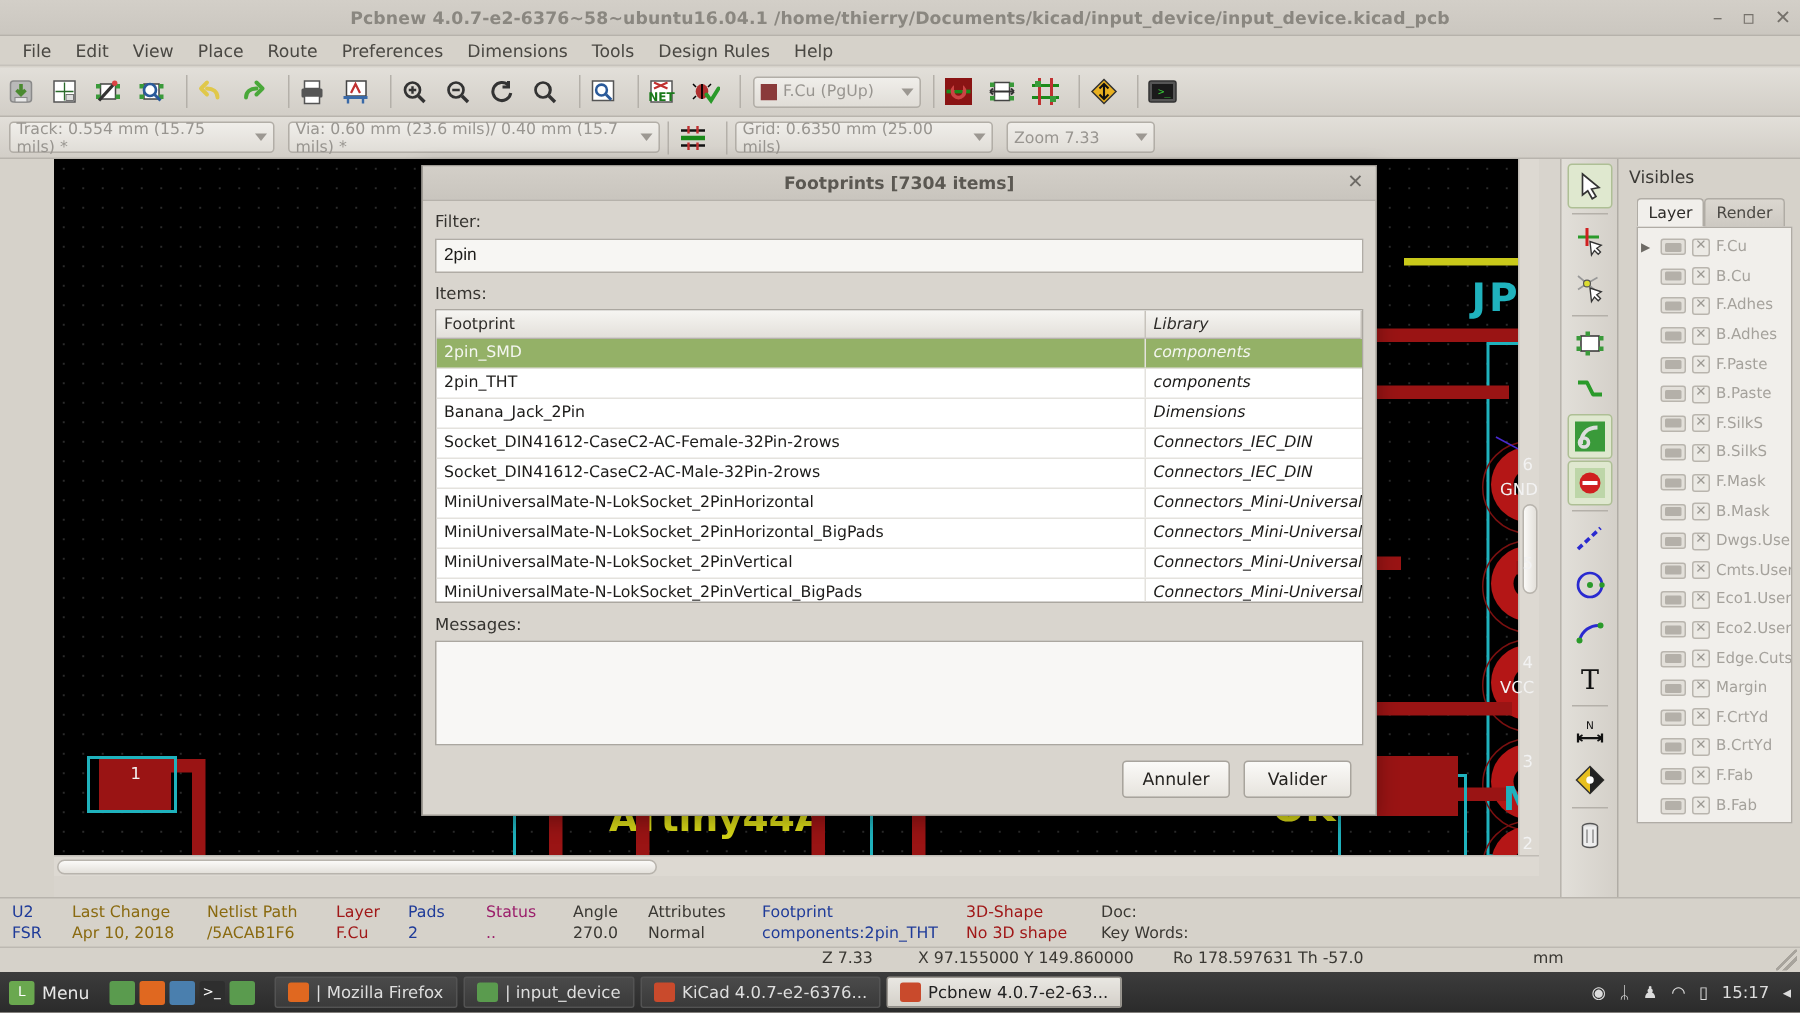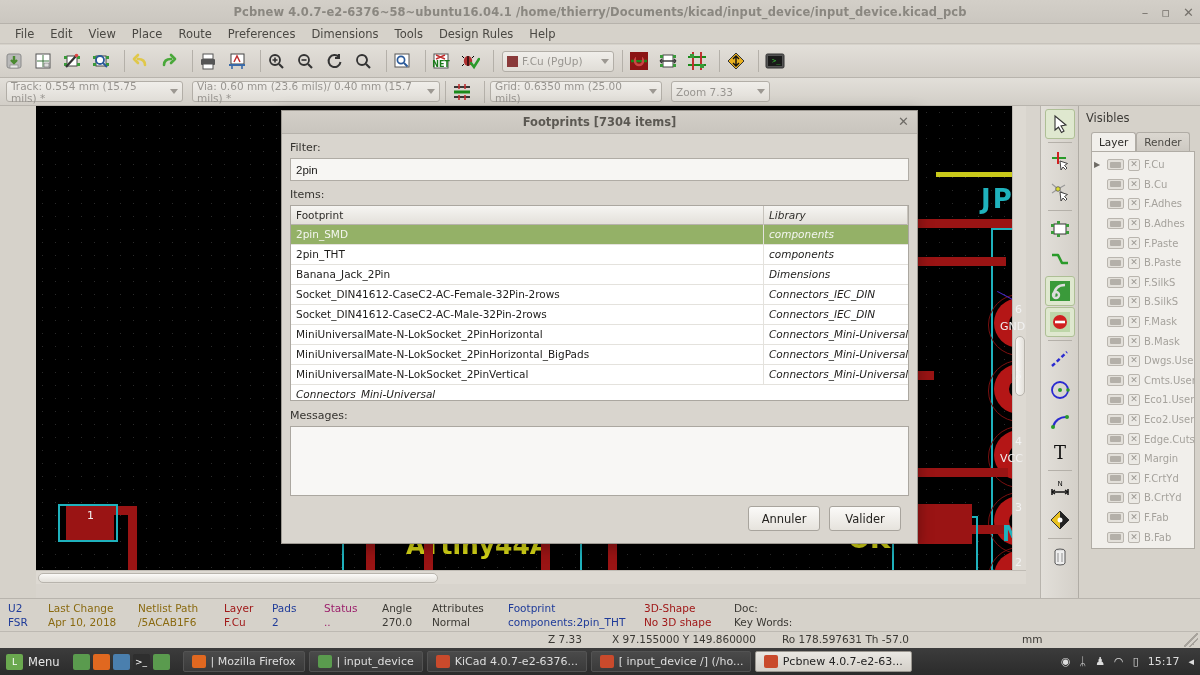--- a/index.html
+++ b/index.html
@@ -1095,20 +1095,21 @@
               </div>
               <div class="lrow">
                 <div class="c1">MiniUniversalMate-N-LokSocket_2PinHorizontal_BigPads</div>
                 <div class="c2">Connectors_Mini-Universal</div>
               </div>
               <div class="lrow">
                 <div class="c1">MiniUniversalMate-N-LokSocket_2PinVertical</div>
                 <div class="c2">Connectors_Mini-Universal</div>
               </div>
               <div class="lrow">
+                <div class="c1">MiniUniversalMate-N-LokSocket_2PinVertical_BigPads</div>
                 <div class="c2">Connectors_Mini-Universal</div>
               </div>
             </div>
         </div>
         <div class="lsb">
           
         </div>
       </div>
       <div class="dlg-label" style="margin-top:8px;">Messages:</div>
       <div class="msgbox"></div>
@@ -1136,24 +1137,20 @@
           <span class="ic-sq" style="background: rgb(224, 104, 32); width: 14px; height: 13px;"></span>
           <span>| Mozilla Firefox</span>
         </div>
         <div class="win-btn">
           <span class="ic-sq" style="background: rgb(90, 155, 78); width: 14px; height: 13px;"></span>
           <span>| input_device</span>
         </div>
         <div class="win-btn">
           <span class="ic-sq" style="background: rgb(201, 74, 44); width: 14px; height: 13px;"></span>
           <span>KiCad 4.0.7-e2-6376...</span>
-        </div>
-        <div class="win-btn">
-          <span class="ic-sq" style="background: rgb(201, 74, 44); width: 14px; height: 13px;"></span>
-          <span>[ input_device /] (/ho...</span>
         </div>
         <div class="win-btn active">
           <span class="ic-sq" style="background: rgb(201, 74, 44); width: 14px; height: 13px;"></span>
           <span>Pcbnew 4.0.7-e2-63...</span>
         </div>
       </div>
     <div class="tray" id="tray">
         <span>◉</span>
         <span>ᛦ</span>
         <span>♟</span>

